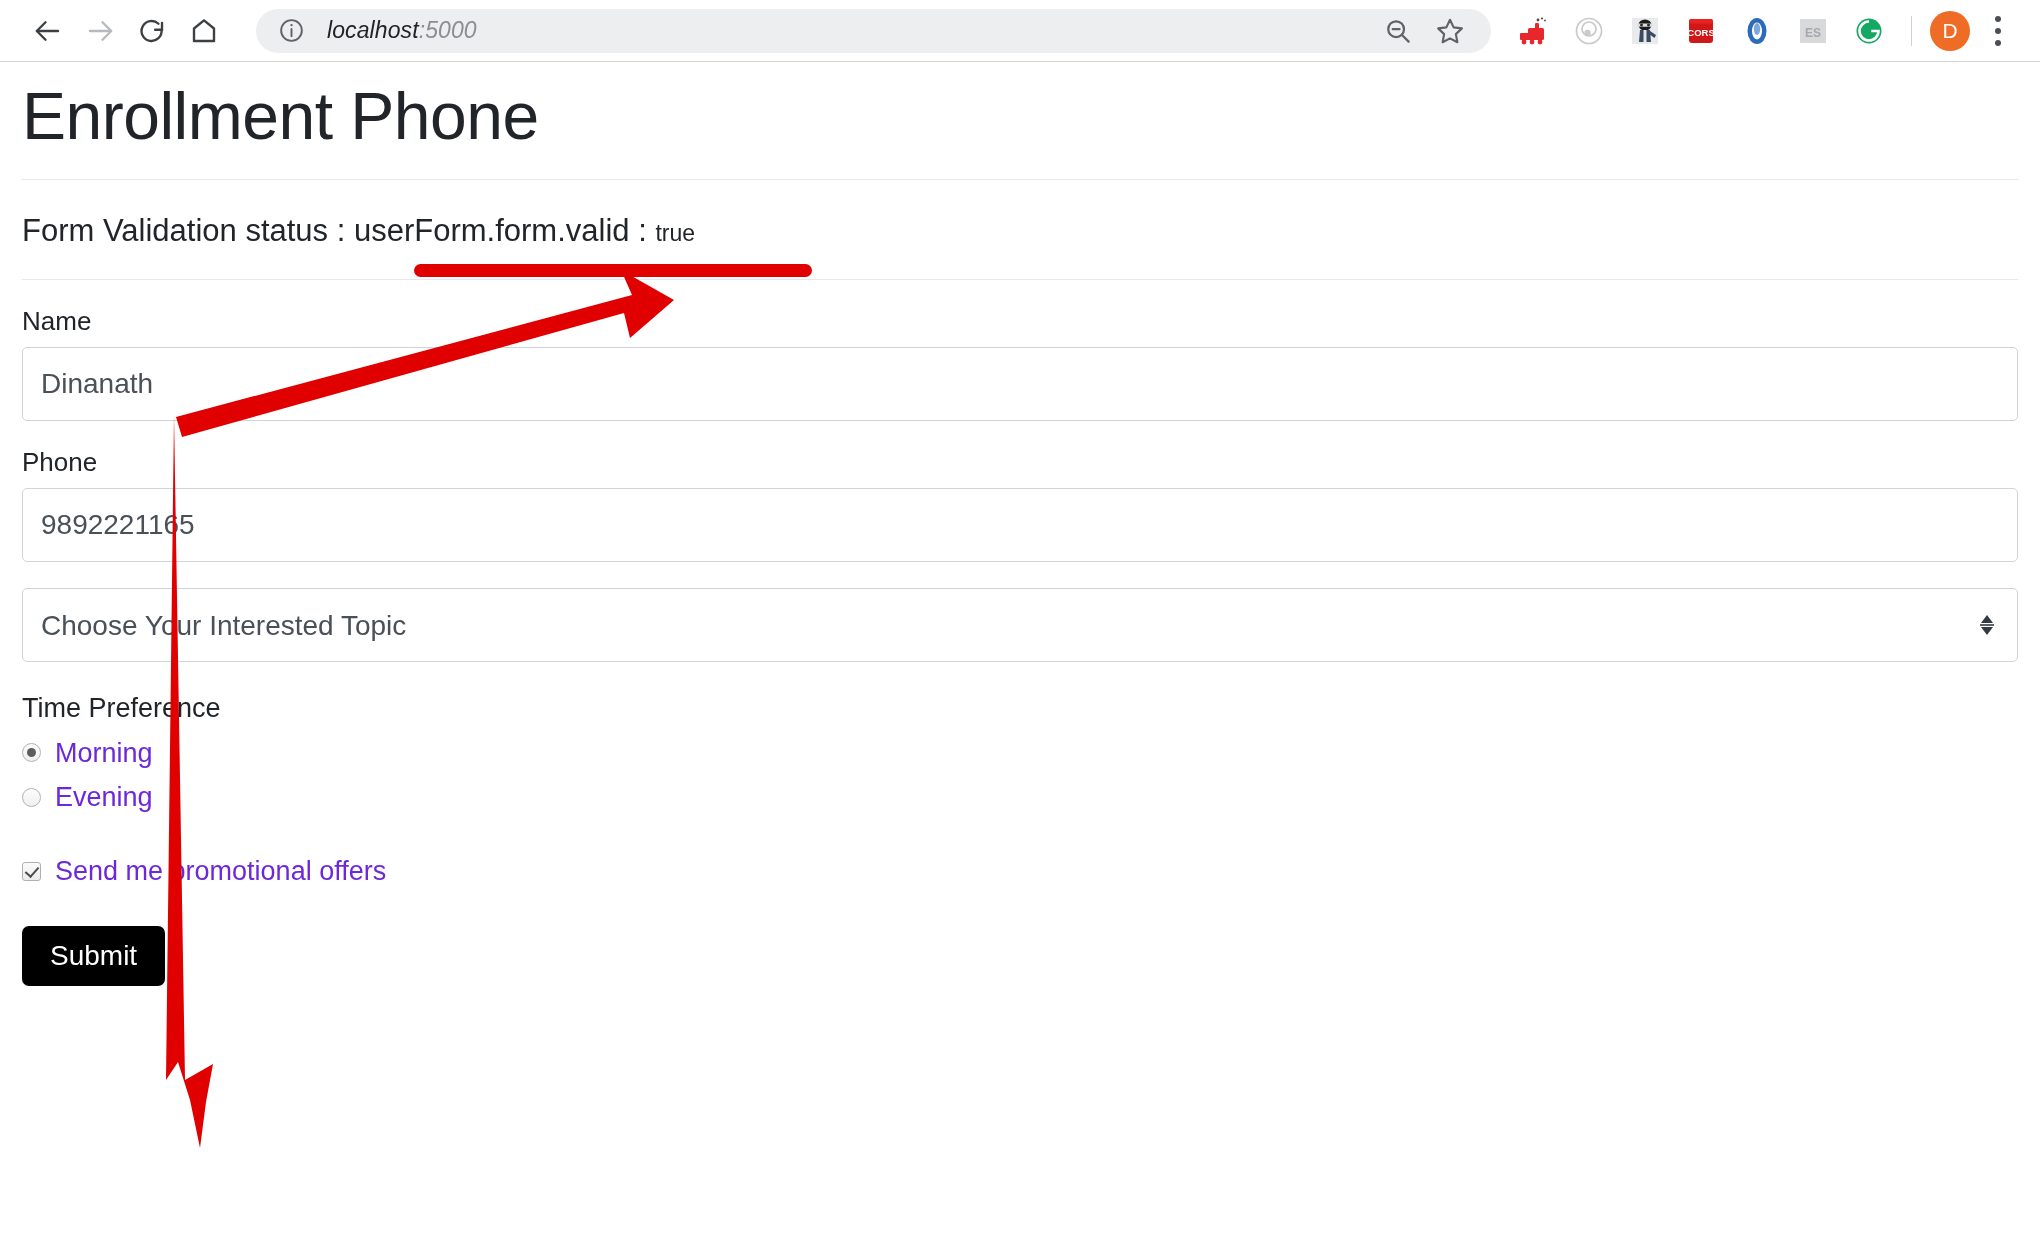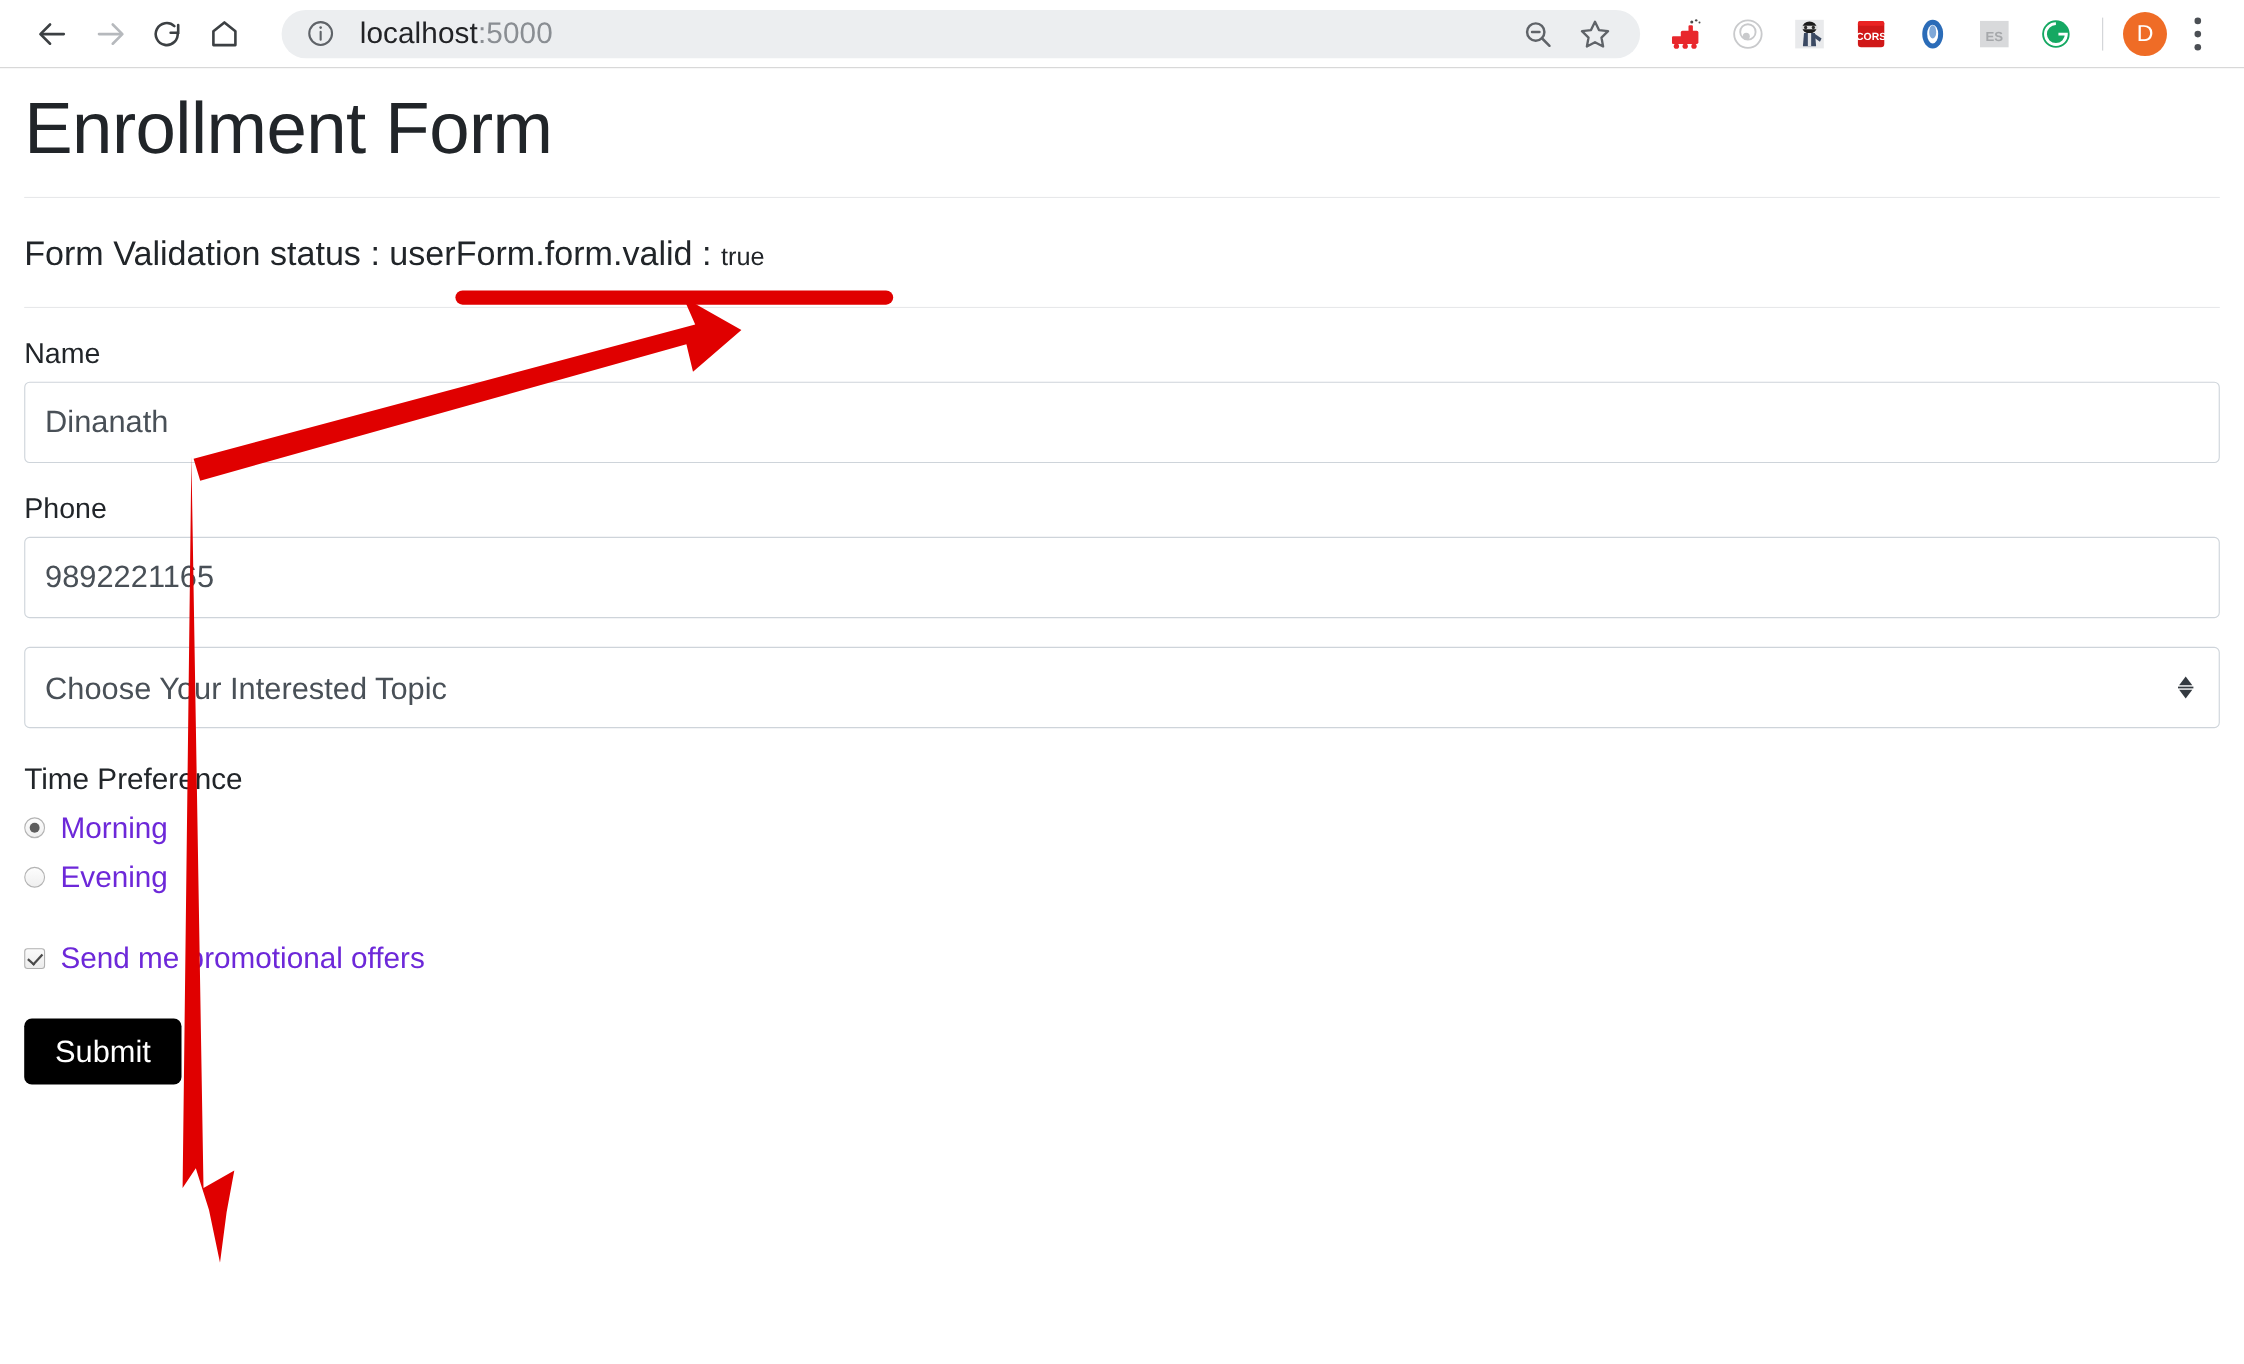--- a/index.html
+++ b/index.html
@@ -35,26 +35,27 @@
     margin-right: 0;
     background: #eceef0;
     border-radius: 24px;
     display: flex;
     align-items: center;
     padding: 0 18px 0 22px;
     min-width: 0;
   }
   #omnibox .info-icon { flex: 0 0 auto; margin-right: 22px; display:flex; }
   #url-text {
-    font-size: 27px;
+    font-size: 23px;
     color: #222326;
     letter-spacing: 0.1px;
     white-space: nowrap;
     flex: 1 1 auto;
     overflow: hidden;
+    font-style: italic;
   }
   #url-text .port { color: #8a8e93; }
   .omni-action {
     flex: 0 0 auto;
     width: 46px; height: 46px;
     display: flex; align-items: center; justify-content: center;
     margin-left: 6px;
   }
 
   #ext-bar { display: flex; align-items: center; flex: 0 0 auto; margin-left: 14px; }
@@ -368,21 +369,21 @@
 
   <div id="menu-dots">
     <i></i>
       <i></i>
       <i></i>
   </div>
 </div>
 
 <div id="page">
 
-  <h1 id="page-title">Enrollment Form</h1>
+  <h1 id="page-title">Enrollment Phone</h1>
   <hr class="rule" id="rule-1">
 
   <div id="status-line">
     <span>Form Validation status : userForm.form.valid : </span><span class="valid-val">true</span>
   </div>
 
   <hr class="rule" id="rule-2">
 
   <form>
 

